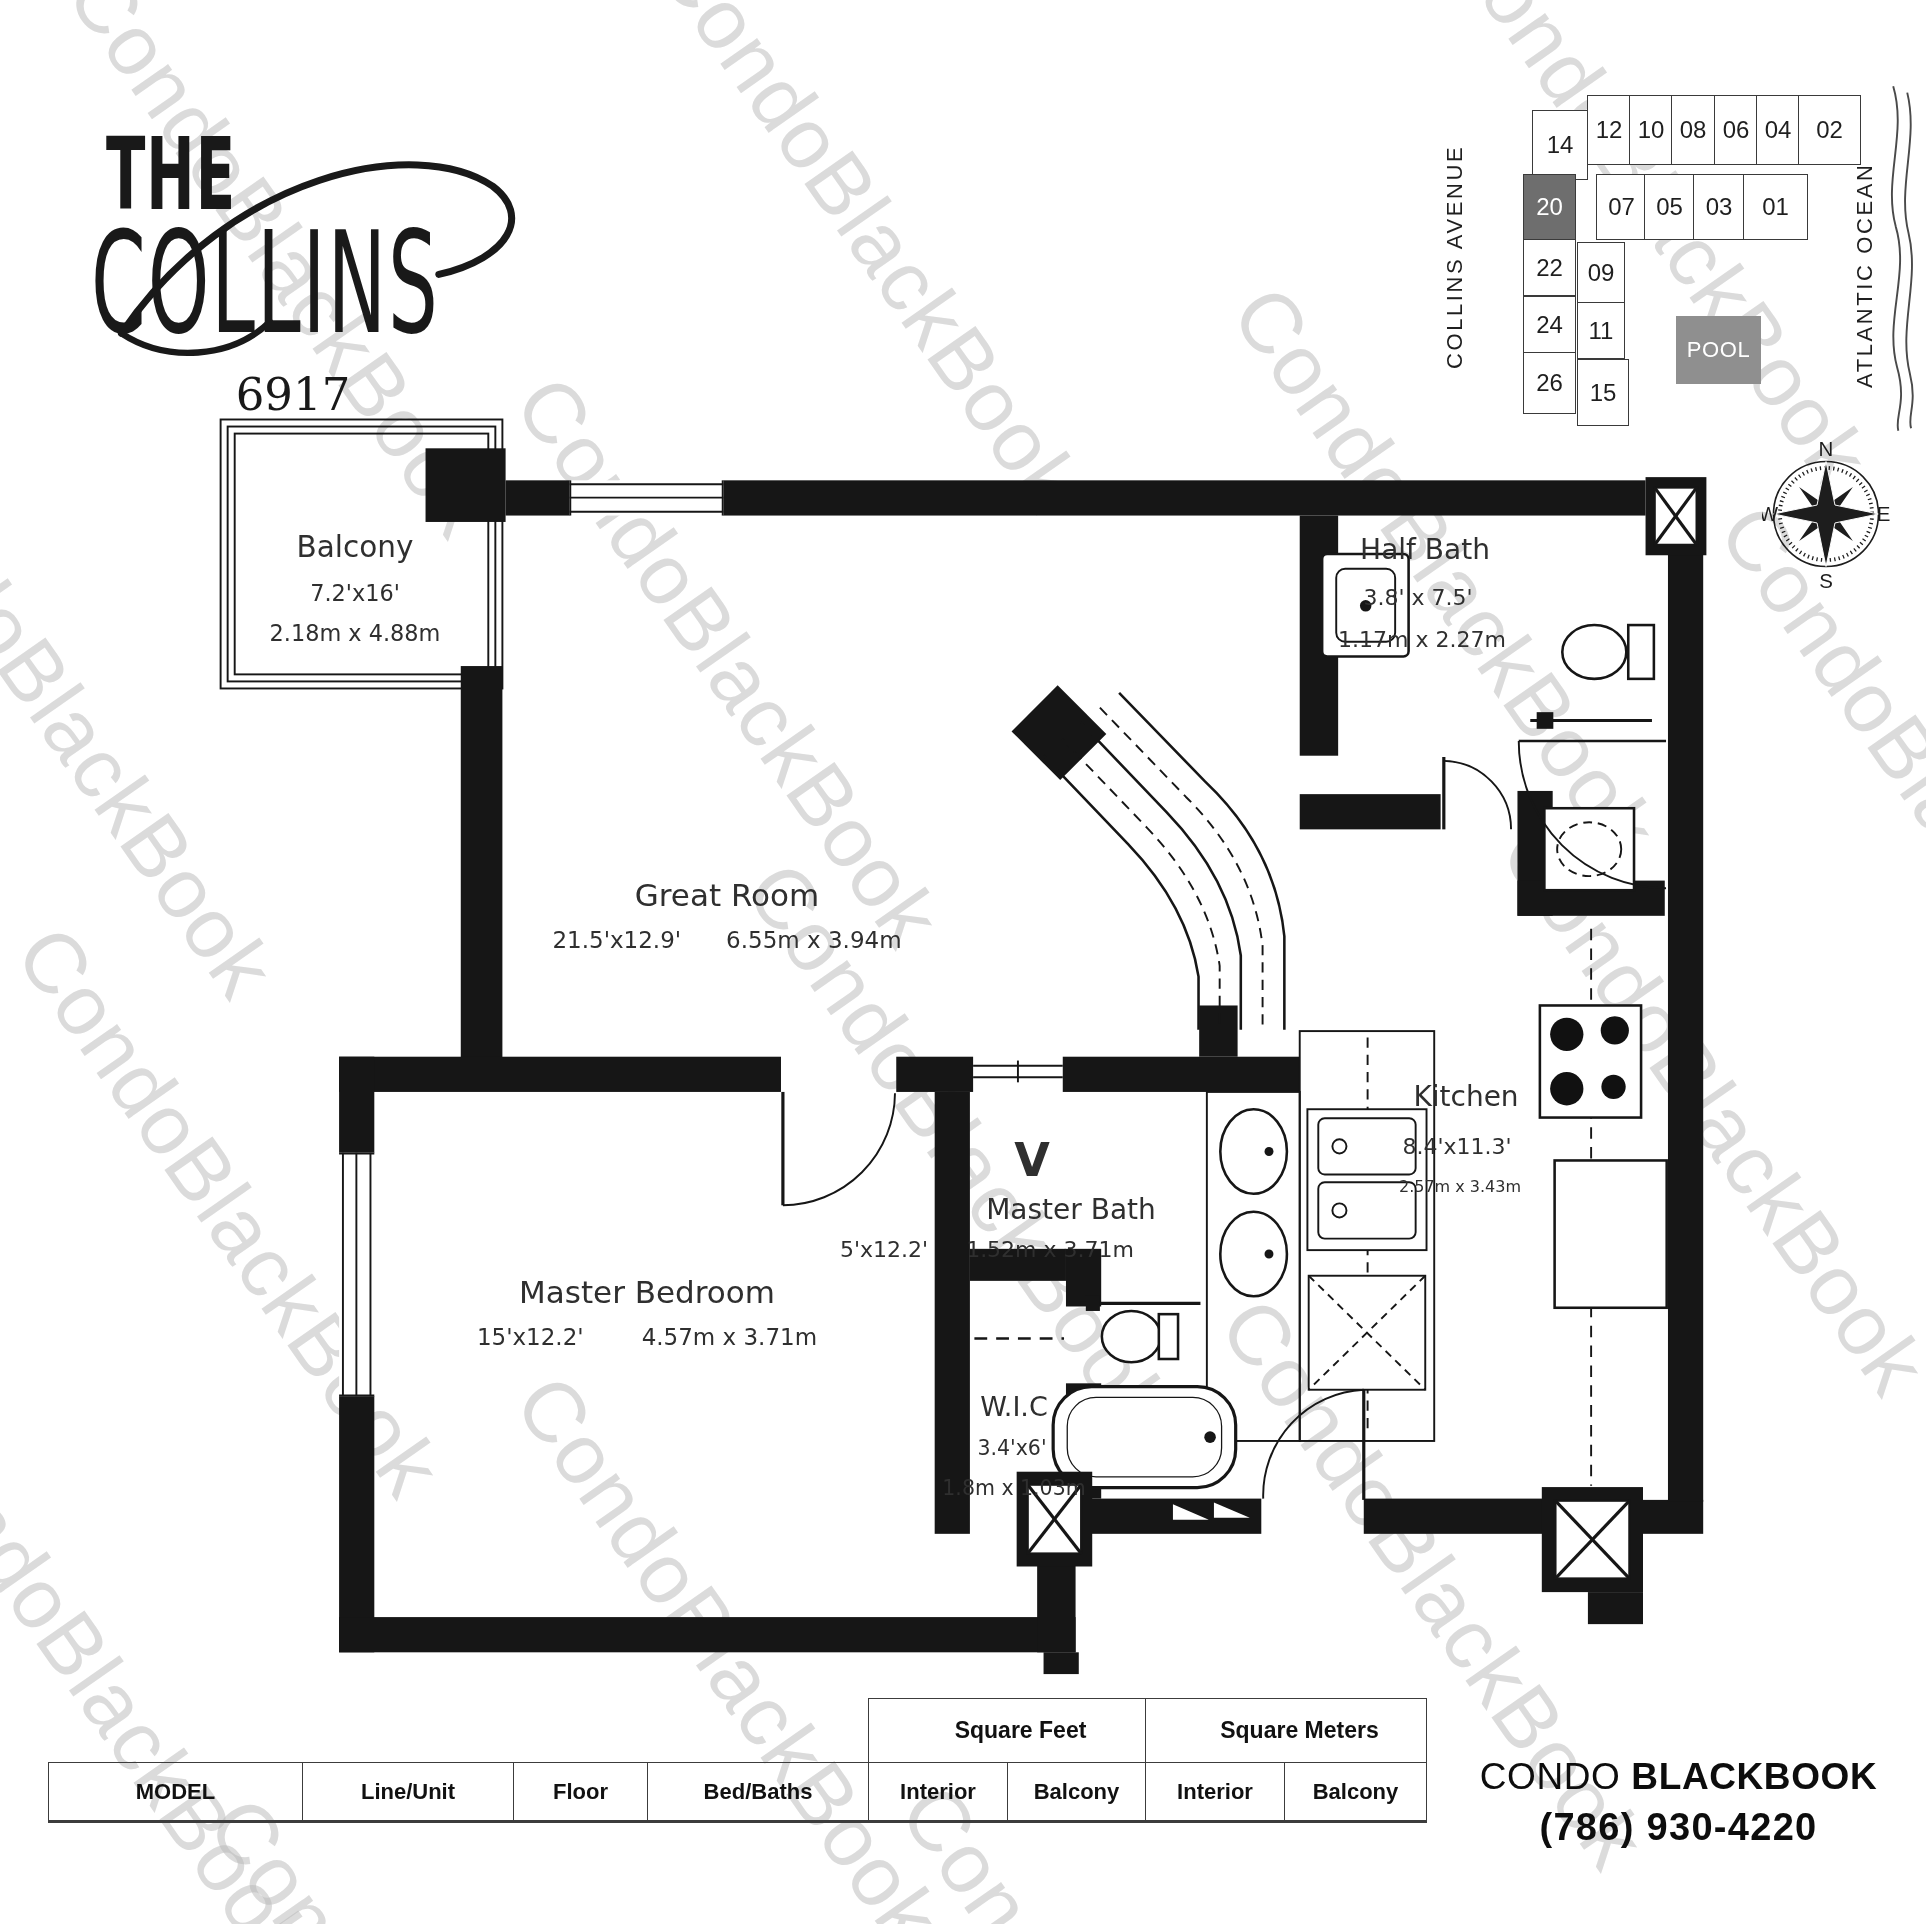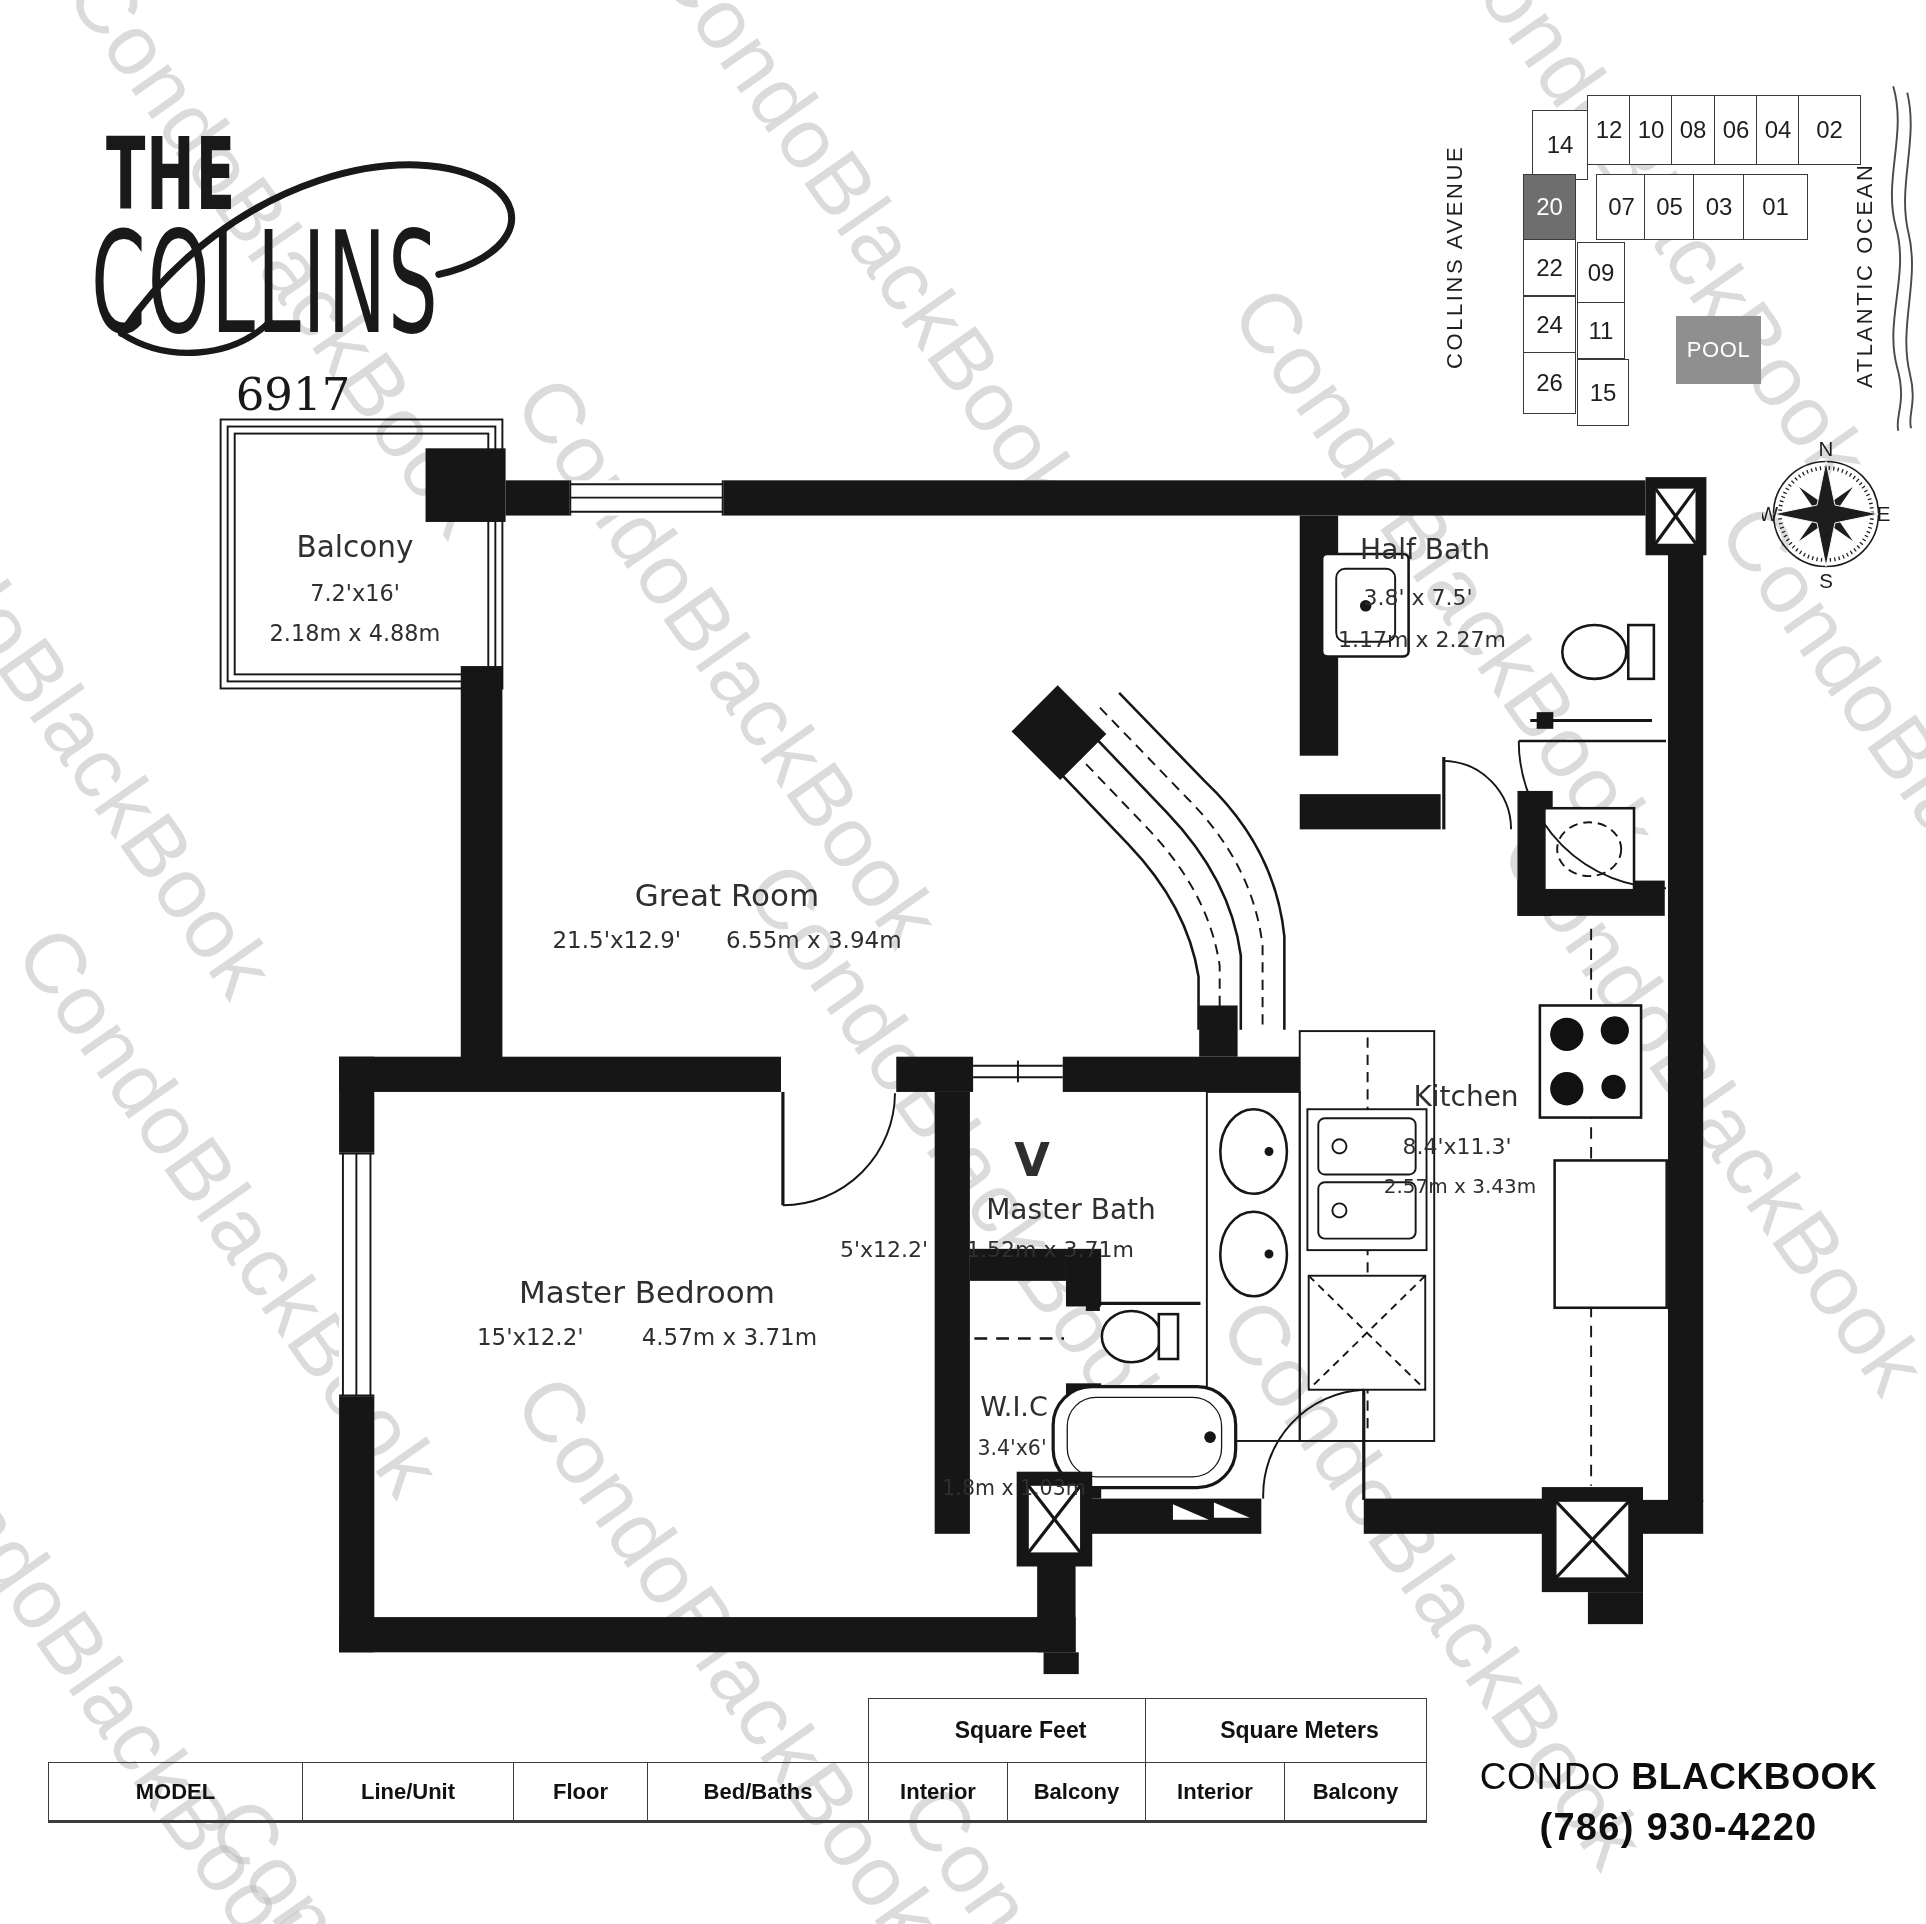--- a/index.html
+++ b/index.html
@@ -326,21 +326,21 @@
     <span>21.5'x12.9'</span>
     <span>6.55m x 3.94m</span>
   </div>
 
   <div class="plabel" style="left:1425px;top:549px;font-size:28px">Half Bath</div>
   <div class="plabel" style="left:1418px;top:597px;font-size:22px">3.8' x 7.5'</div>
   <div class="plabel" style="left:1422px;top:639px;font-size:22px">1.17m x 2.27m</div>
 
   <div class="plabel" style="left:1466px;top:1096px;font-size:28px">Kitchen</div>
   <div class="plabel" style="left:1457px;top:1146px;font-size:22px">8.4'x11.3'</div>
-  <div class="plabel" style="left:1460px;top:1186px;font-size:20px">2.57m x 3.43m</div>
+  <div class="plabel" style="left:1460px;top:1186px;font-size:16px">2.57m x 3.43m</div>
 
   <div class="plabel" style="left:1032px;top:1160px;font-size:46px;font-weight:bold">V</div>
   <div class="plabel" style="left:1071px;top:1209px;font-size:28px">Master Bath</div>
   <div class="plabel dimrow" style="left:987px;top:1249px;font-size:22px;gap:38px">
     <span>5'x12.2'</span>
     <span>1.52m x 3.71m</span>
   </div>
 
   <div class="plabel" style="left:1014px;top:1406px;font-size:27px">W.I.C</div>
   <div class="plabel" style="left:1012px;top:1448px;font-size:20.5px">3.4'x6'</div>

